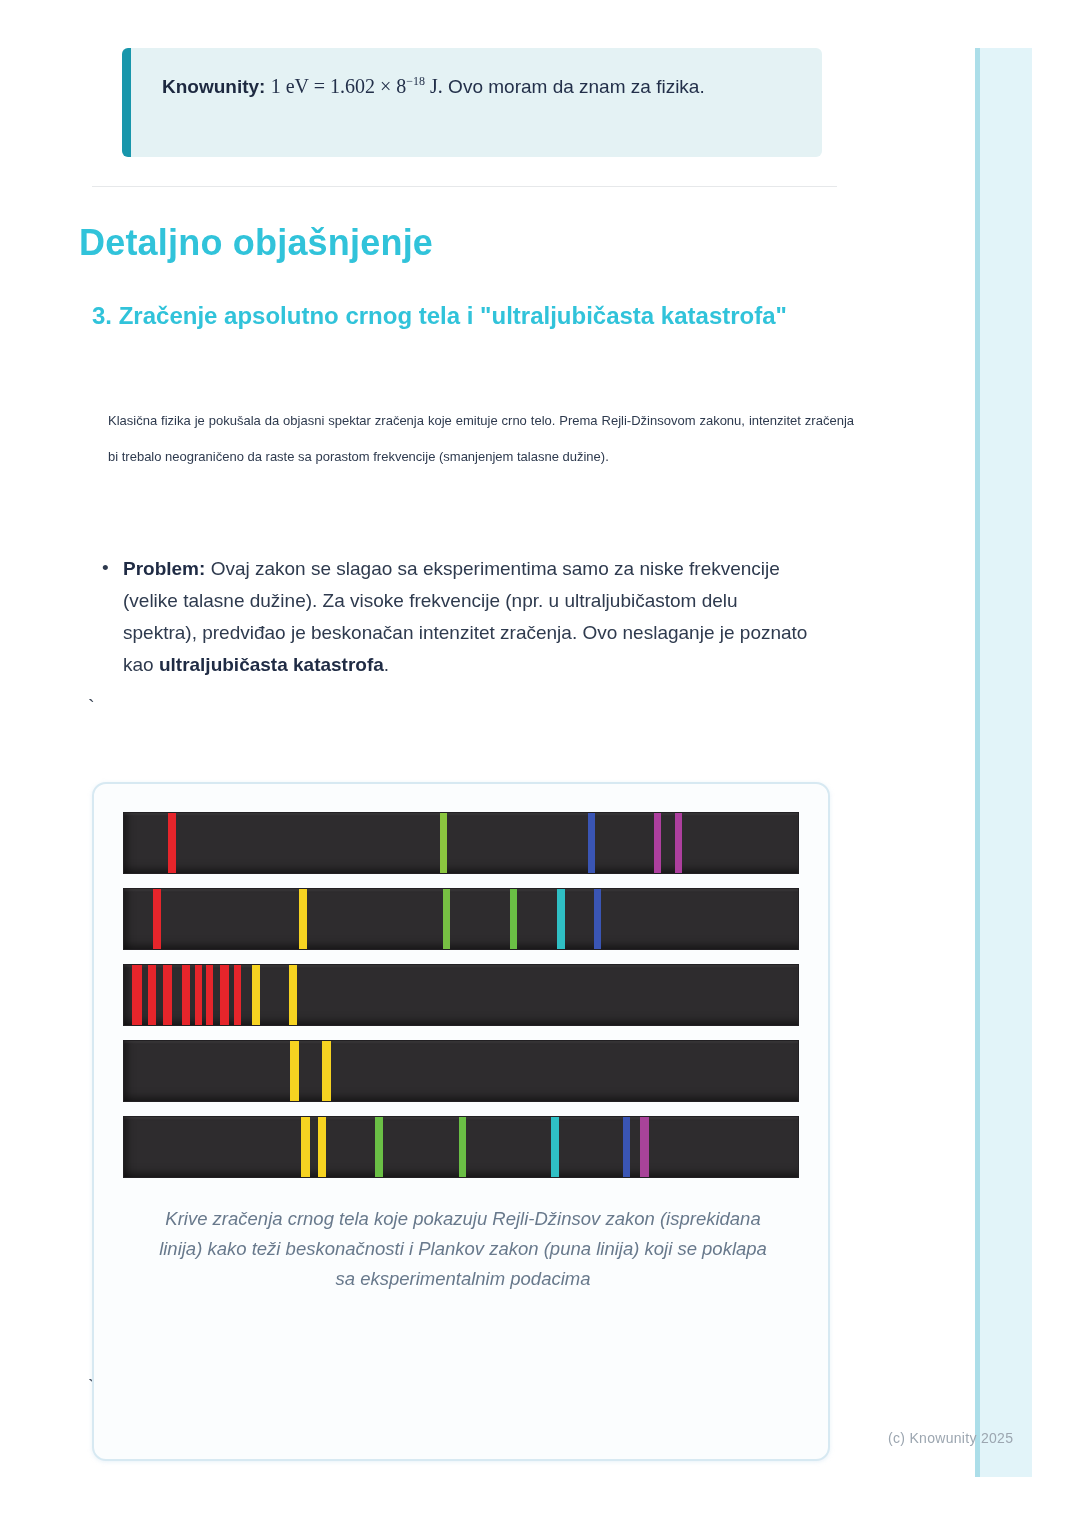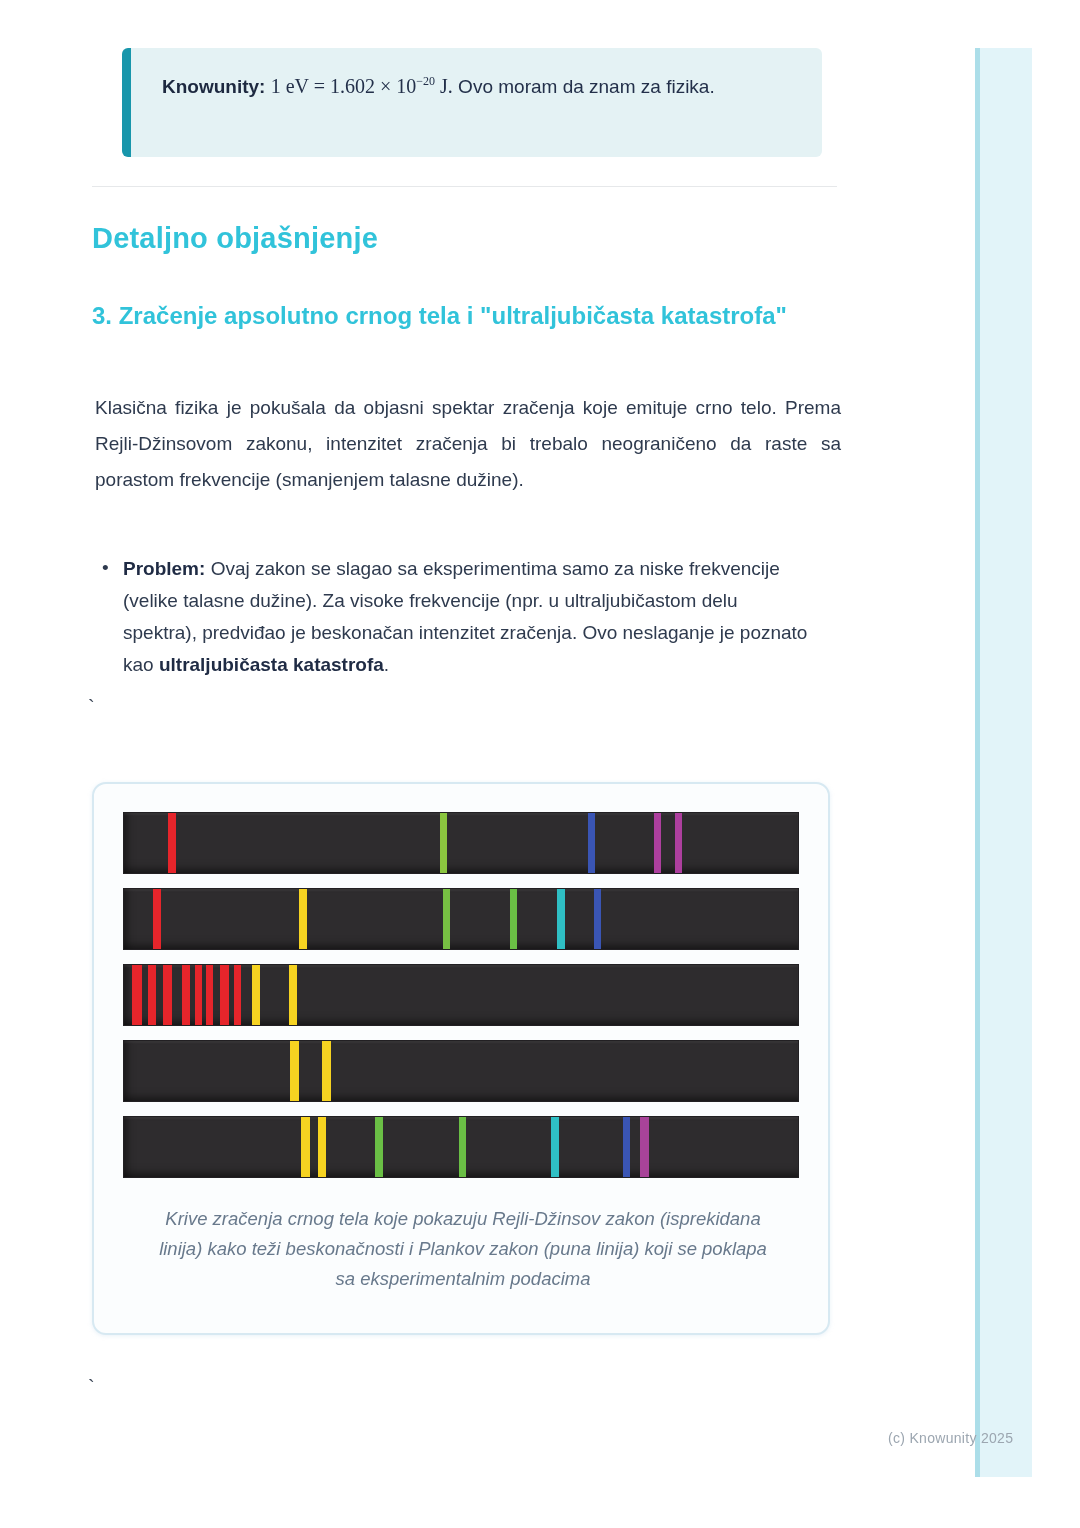--- a/index.html
+++ b/index.html
@@ -23,51 +23,51 @@
   }
   .callout .lead{font-weight:bold;color:#1d2940;}
   .callout .formula{font-family:"Liberation Serif", serif;font-size:20px;}
   .callout .formula sup{font-size:12px;line-height:0;}
   
   .divider{
     position:absolute;left:92px;top:186px;width:745px;height:1px;background:#e6e8ea;
   }
   
   .h2{
-    position:absolute;left:92px;top:222px;width:746px;
-    font-size:29px;font-weight:bold;color:#31c3da;letter-spacing:0.2px;
+    position:absolute;left:79px;top:222px;width:746px;
+    font-size:36px;font-weight:bold;color:#31c3da;letter-spacing:0.2px;
   }
   .h3{
     position:absolute;left:92px;top:299px;width:700px;
     font-size:24px;line-height:33px;font-weight:bold;color:#31c3da;
   }
   
   .para{
     position:absolute;left:92px;top:387px;width:746px;
-    font-size:19px;line-height:36px;text-align:justify;color:#2e3a4e;margin:3px;
+    font-size:13px;line-height:36px;text-align:justify;color:#2e3a4e;margin:16px;
   }
   
   .bullet{
     position:absolute;left:102px;top:553px;width:708px;
     font-size:19px;line-height:32px;color:#2e3a4e;
   }
   .bullet .dot{
     position:absolute;left:0;top:-1px;font-size:19px;color:#2e3a4e;
   }
   .bullet .bullet-text{margin-left:21px;}
   .bold{font-weight:bold;color:#1f2b44;}
   
   .stray{
     position:absolute;font-size:20px;color:#3a4556;z-index:2;
   }
   .stray-1{left:88px;top:696px;}
   .stray-2{left:88px;top:1376px;}
   
   .figure-card{
-    position:absolute;left:92px;top:782px;width:738px;height:553px;
+    position:absolute;left:92px;top:782px;width:738px;height:679px;
     background:#fbfdfe;border:2px solid #d7e9f2;border-radius:14px;
     box-sizing:border-box;box-shadow:0 1px 4px rgba(190,215,235,0.35);
     z-index:2;
   }
   .strips{position:absolute;left:29px;top:28px;width:676px;}
   .strip{
     position:relative;height:62px;margin-bottom:14px;background:#2e2c2e;
     border:1px solid #222023;box-sizing:border-box;
     box-shadow:inset 0 2px 2px rgba(255,255,255,0.05),
                inset 0 -9px 10px -6px rgba(0,0,0,0.55),
@@ -84,21 +84,21 @@
     position:absolute;left:888px;top:1430px;font-size:14px;color:#9ca6b0;
     z-index:3;letter-spacing:0.3px;
   }
 </style>
 </head>
 <body>
 
 <div class="right-bar"></div>
 
 <div class="callout">
-  <p><span class="lead">Knowunity:</span><span> </span><span class="formula"><span>1 eV = 1.602 × 10</span><sup>−20</sup><span> J.</span></span><span> </span><span>Ovo moram da znam za fizika.</span></p>
+  <p><span class="lead">Knowunity:</span><span> </span><span class="formula"><span>1 eV = 1.602 × 8</span><sup>−18</sup><span> J.</span></span><span> </span><span>Ovo moram da znam za fizika.</span></p>
 </div>
 
 <div class="divider"></div>
 
 <div class="h2">Detaljno objašnjenje</div>
 <div class="h3">3. Zračenje apsolutno crnog tela i "ultraljubičasta katastrofa"</div>
 
 <p class="para">Klasična fizika je pokušala da objasni spektar zračenja koje emituje crno telo. Prema Rejli-Džinsovom zakonu, intenzitet zračenja bi trebalo neograničeno da raste sa porastom frekvencije (smanjenjem talasne dužine).</p>
 
 <div class="bullet">

